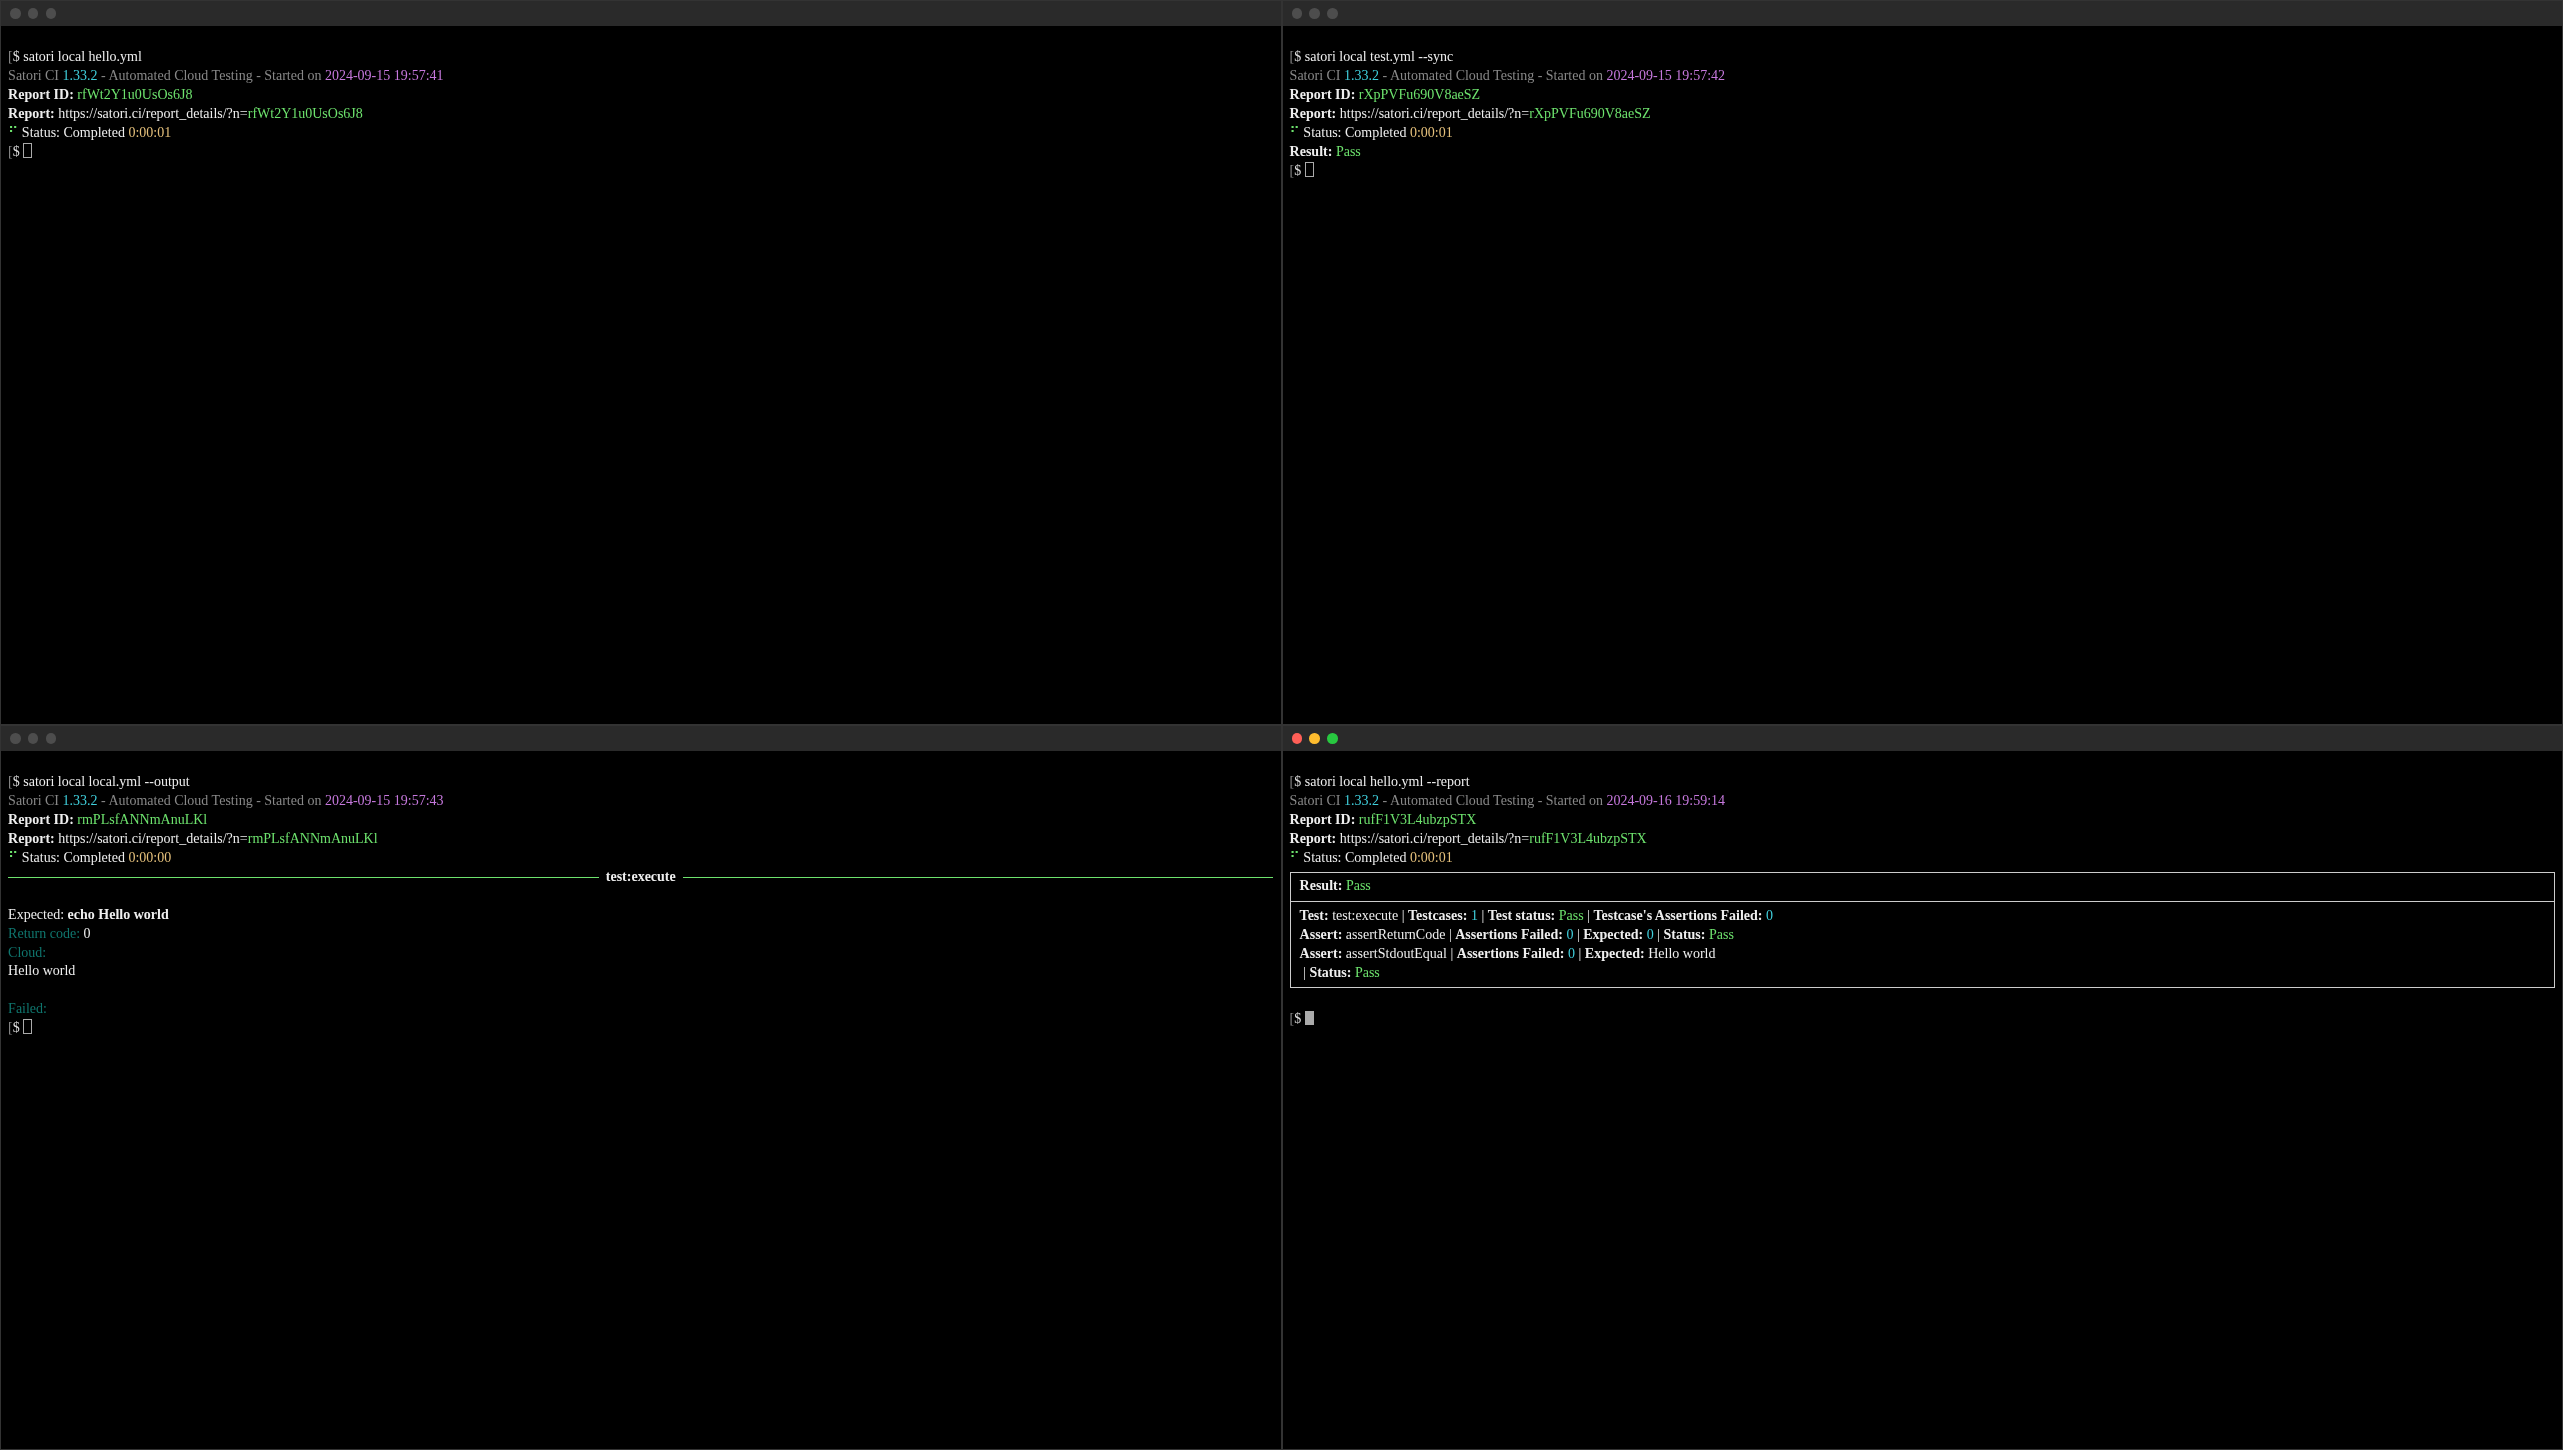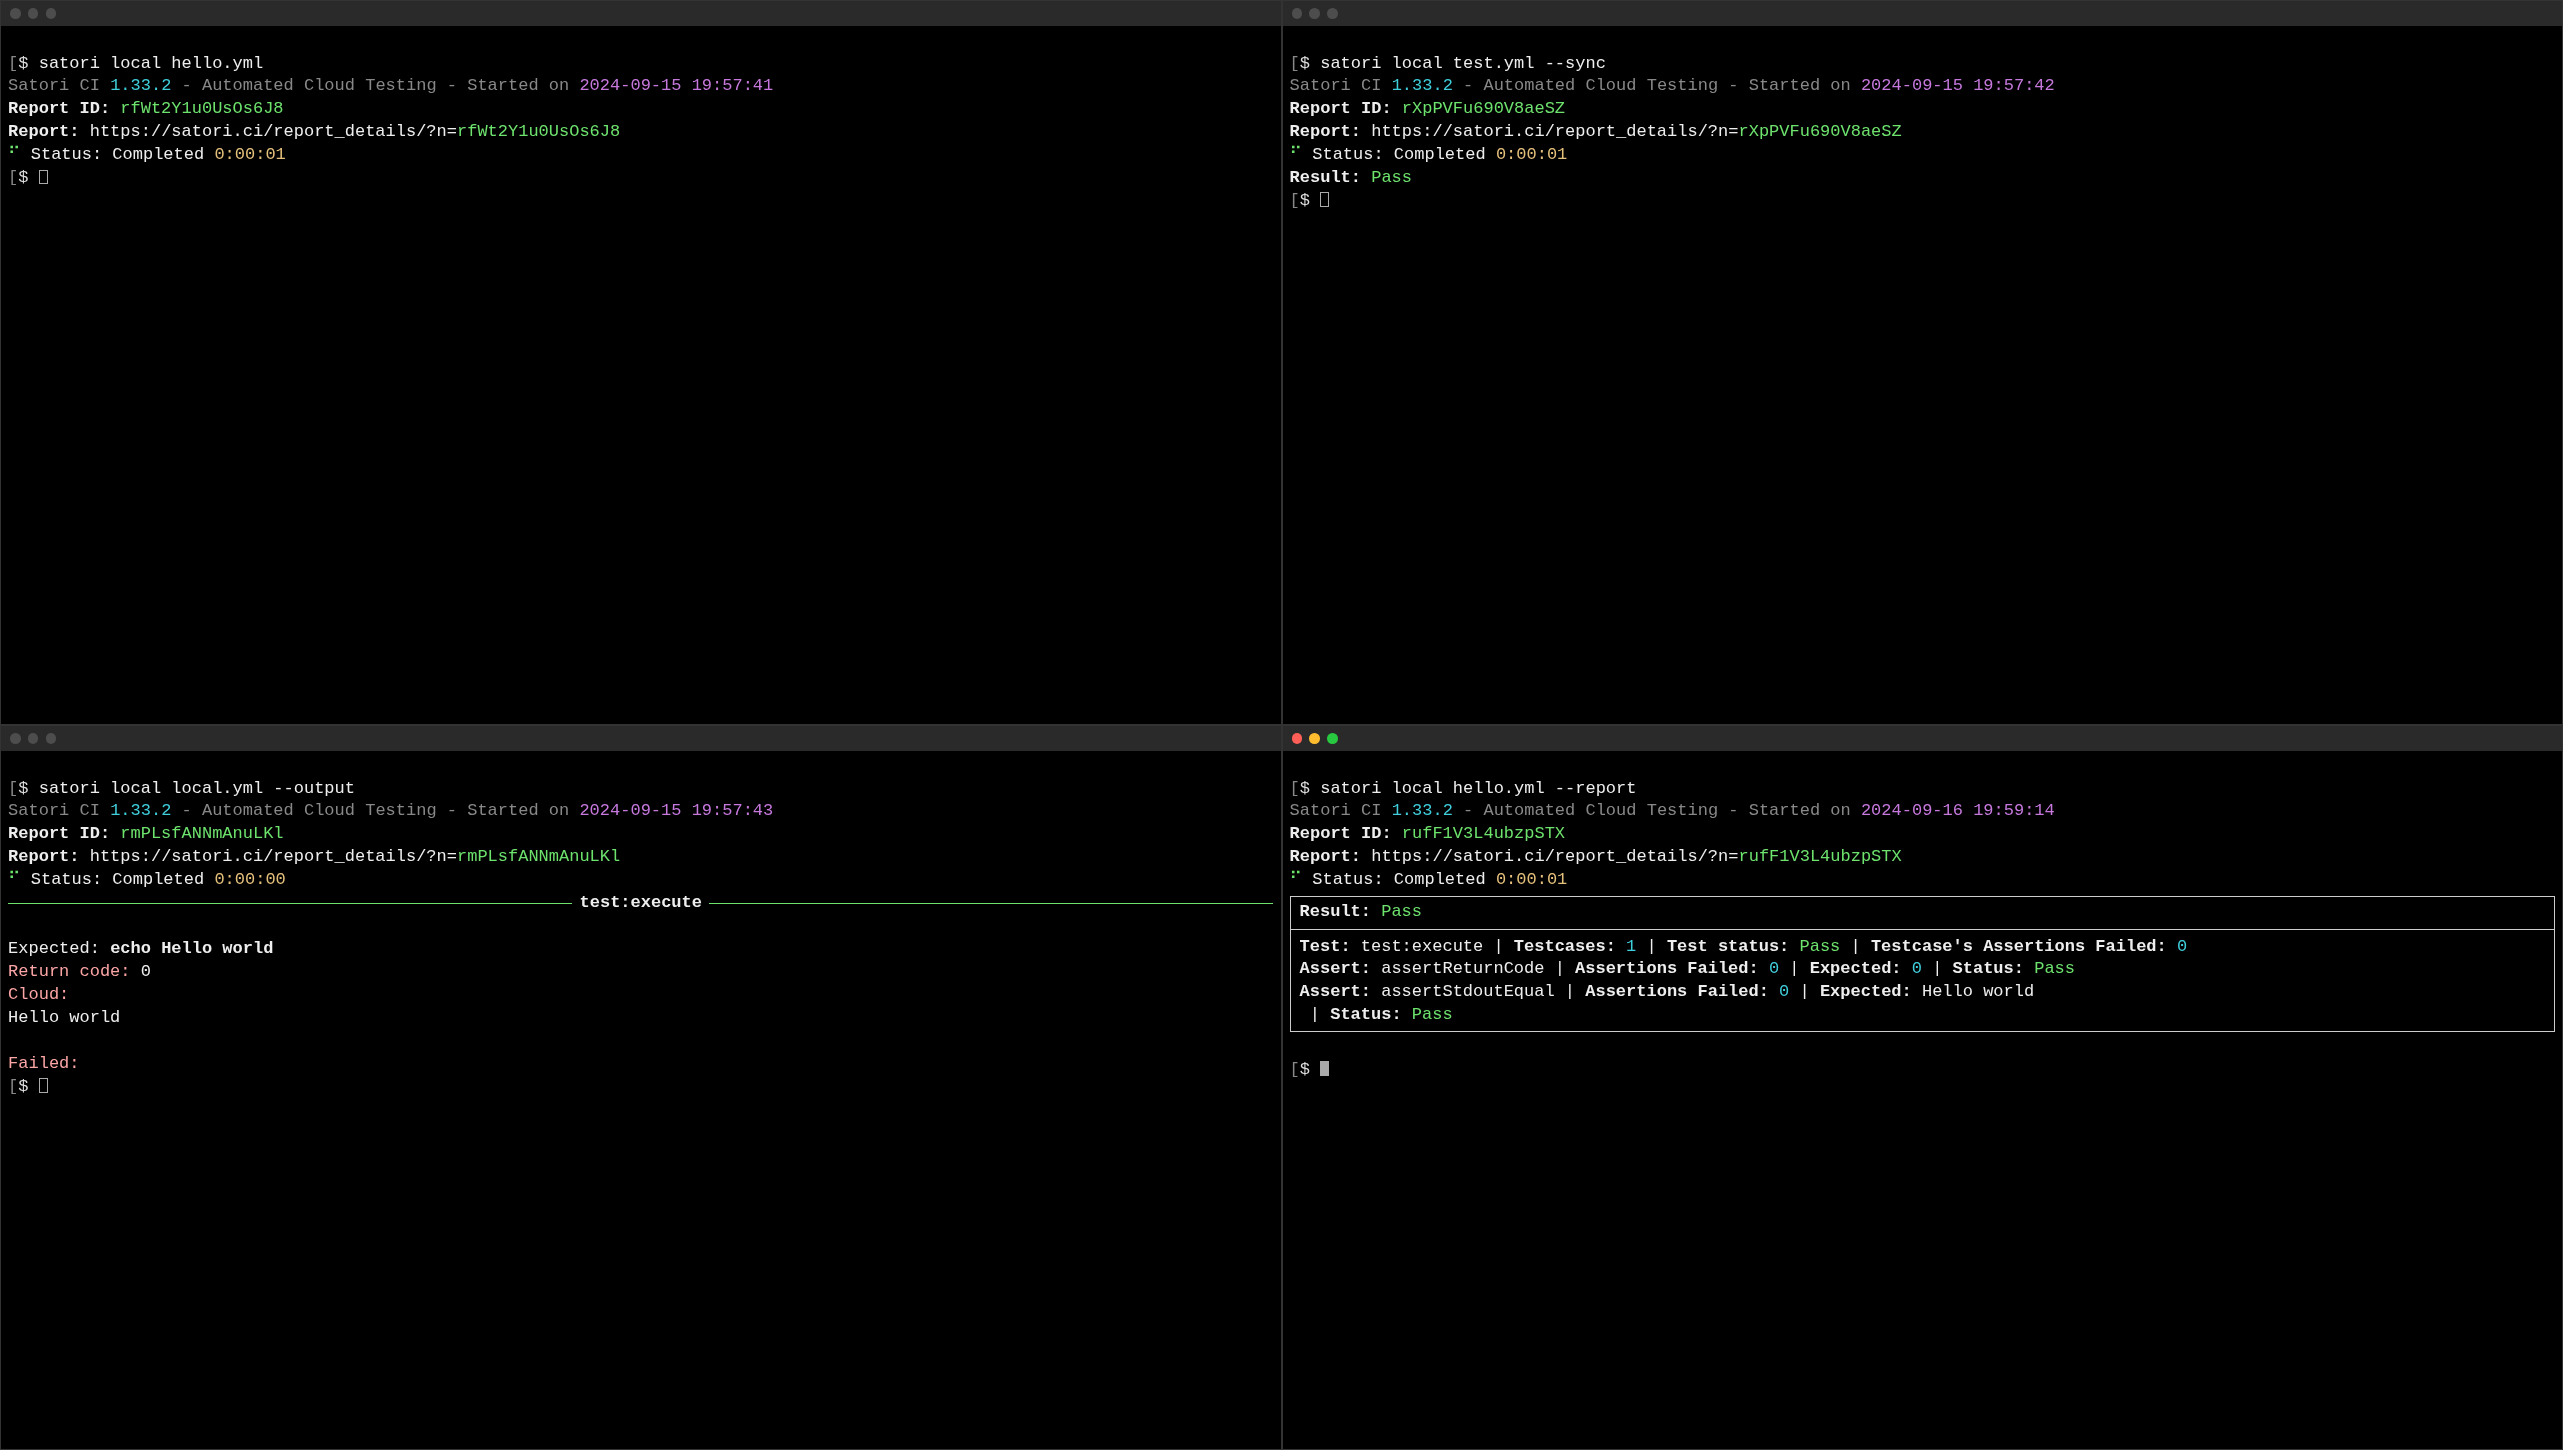--- a/index.html
+++ b/index.html
@@ -44,34 +44,34 @@
     background: #4d4d4d;
   }
   .traffic-light.red   { background: #ff5f57; }
   .traffic-light.yellow{ background: #febc2e; }
   .traffic-light.green { background: #28c840; }
   .term {
     flex: 1;
     padding: 3.6px 7.1px;
     white-space: pre;
     overflow: hidden;
-    font-family: Liberation Mono, monospace;
-    font-size: 17px;
+    font-family: Liberation Serif, serif;
+    font-size: 14px;
     line-height: 1.35;
     border-radius: 32px;
   }
   .gray   { color: #888; }
   .white  { color: #eee; }
   .bold   { font-weight: bold; }
   .cyan   { color: #3fcfdc; }
   .magenta{ color: #c678dd; }
   .greenb { color: #6de26d; }
   .green  { color: #6de26d; }
   .yellowt{ color: #e5c07b; }
-  .purple { color: #fca5a5; margin-top: 16px; }
+  .purple { color: #0f766e; margin-top: 16px; }
   .cursor {
     display: inline-block;
     width: 7.1px;
     height: 12.5px;
     border: 0.9px solid #aaa;
     vertical-align: -1.8px;
   }
   .cursor.solid {
     background: #aaa;
   }

